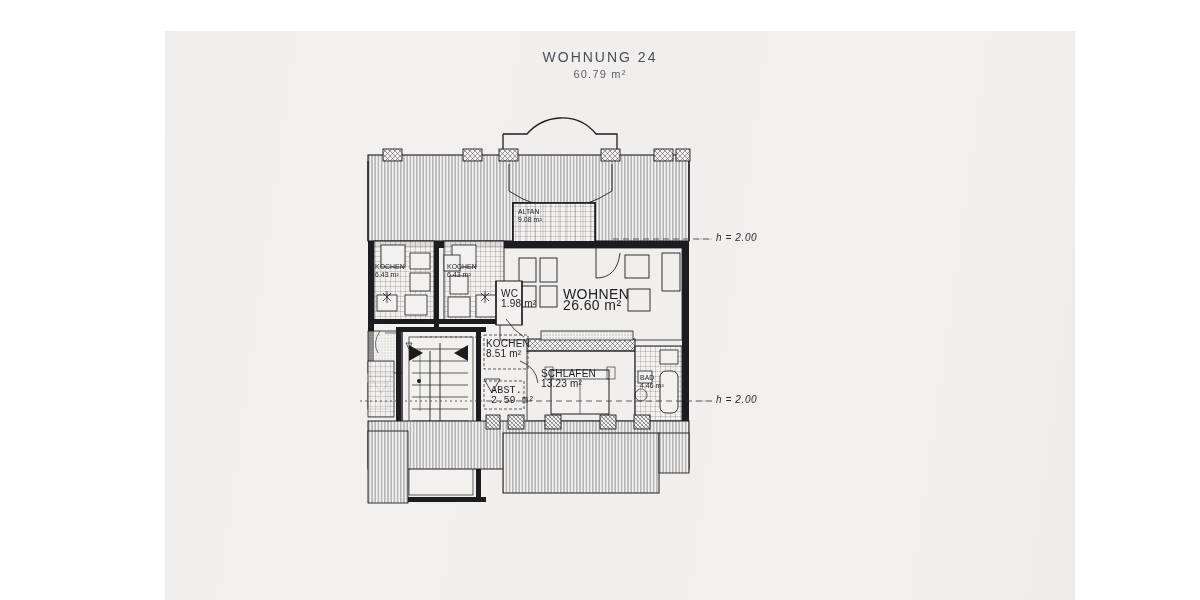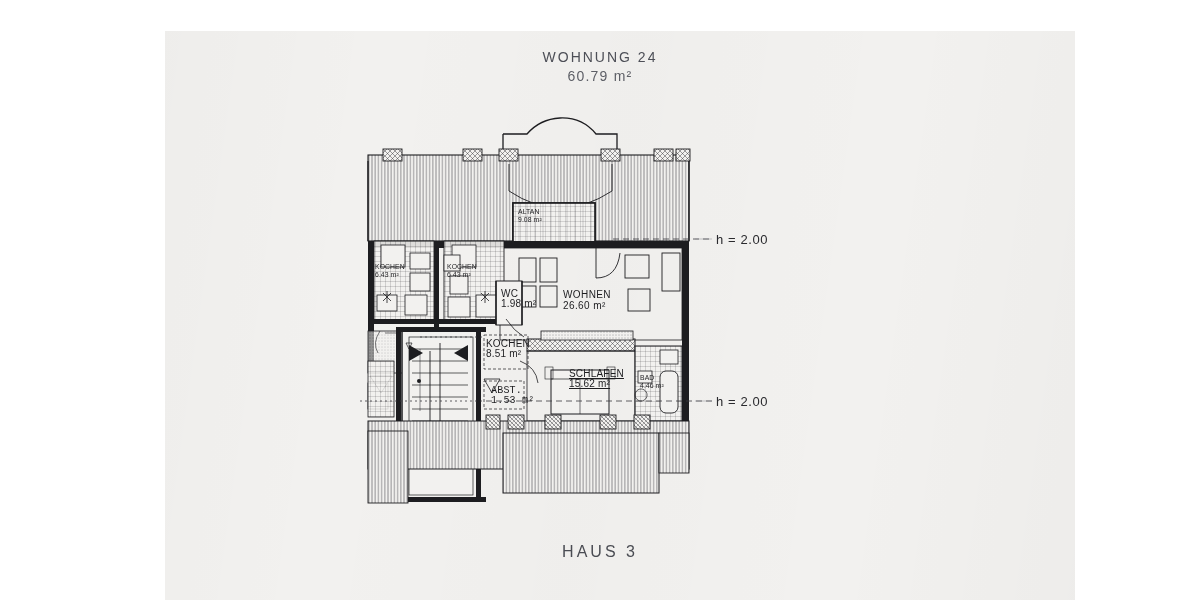--- a/index.html
+++ b/index.html
@@ -23,51 +23,51 @@
   }
 
   
   .ttl{
     position:absolute;color:#4d4f57;
     font-family:"Liberation Sans", sans-serif;
     letter-spacing:2.0px;white-space:nowrap;
     text-align:center;
   }
   #title-wohnung{left:400px;top:18px;width:400px;font-size:14px;}
-  #title-area{left:400px;top:37px;width:400px;font-size:14px;letter-spacing:1.2px;color:#5d5f66;}
+  #title-area{left:400px;top:37px;width:400px;font-size:11px;letter-spacing:1.2px;color:#5d5f66;}
   #title-haus{left:400px;top:512px;width:400px;font-size:16px;letter-spacing:3px;color:#4a4c53;}
 
   
   #plan{position:absolute;left:0;top:0;width:1200px;height:600px;}
   #plan svg{display:block;}
 
   .lbl{
     position:absolute;color:#1d1d20;white-space:nowrap;
     font-family:"Liberation Sans", sans-serif;
-    font-size:10px;letter-spacing:0.4px;line-height:11px;
+    font-size:14px;letter-spacing:0.4px;line-height:11px;
   }
   .lbl.sm{font-size:10px;letter-spacing:0.2px;line-height:9.5px;}
   .lbl.xs{font-size:6.8px;letter-spacing:0.1px;line-height:8px;}
   .lbl .v{display:block;}
   .ann{
     position:absolute;color:#2a2a2e;white-space:nowrap;
-    font-size:13px;letter-spacing:0.6px;
+    font-size:10px;letter-spacing:0.6px;
     font-family:"Liberation Sans", sans-serif;
+    font-style:italic;
   }
 </style>
 </head>
 <body>
 
 <div id="page">
 
   <div id="sheet"></div>
 
   <div class="ttl" id="title-wohnung">WOHNUNG 24</div>
   <div class="ttl" id="title-area">60.79 m²</div>
-  <div class="ttl" id="title-haus">HAUS 3</div>
 
   <div id="plan">
   <svg width="1200" height="600" viewBox="0 0 1200 600" xmlns="http://www.w3.org/2000/svg">
     <defs>
 
       <pattern id="hatchX" width="5" height="5" patternUnits="userSpaceOnUse">
         <rect width="5" height="5" fill="#f2f1ef"></rect>
         <path d="M0,0 L5,5 M5,0 L0,5" stroke="#2a2a2e" stroke-width="0.45"></path>
       </pattern>
 
@@ -287,26 +287,26 @@
     <span class="v">26.60 m²</span>
   </div>
 
   <div class="lbl sm" style="left:486px;top:308px;">
     <span class="v">KOCHEN</span>
     <span class="v">8.51 m²</span>
   </div>
 
   <div class="lbl sm" style="left:491px;top:355px;font-family:Liberation Mono, monospace;">
     <span class="v">ABST.</span>
-    <span class="v">1.53 m²</span>
-  </div>
-
-  <div class="lbl sm" style="left:569px;top:338px;text-decoration:underline;">
+    <span class="v">2.59 m²</span>
+  </div>
+
+  <div class="lbl sm" style="left:541px;top:338px;">
     <span class="v">SCHLAFEN</span>
-    <span class="v">15.62 m²</span>
+    <span class="v">13.23 m²</span>
   </div>
 
   <div class="lbl xs" style="left:640px;top:343px;">
     <span class="v">BAD</span>
     <span class="v">4.46 m²</span>
   </div>
 
   <div class="ann" style="left:716px;top:201px;">h = 2.00</div>
 
   <div class="ann" style="left:716px;top:363px;">h = 2.00</div>

